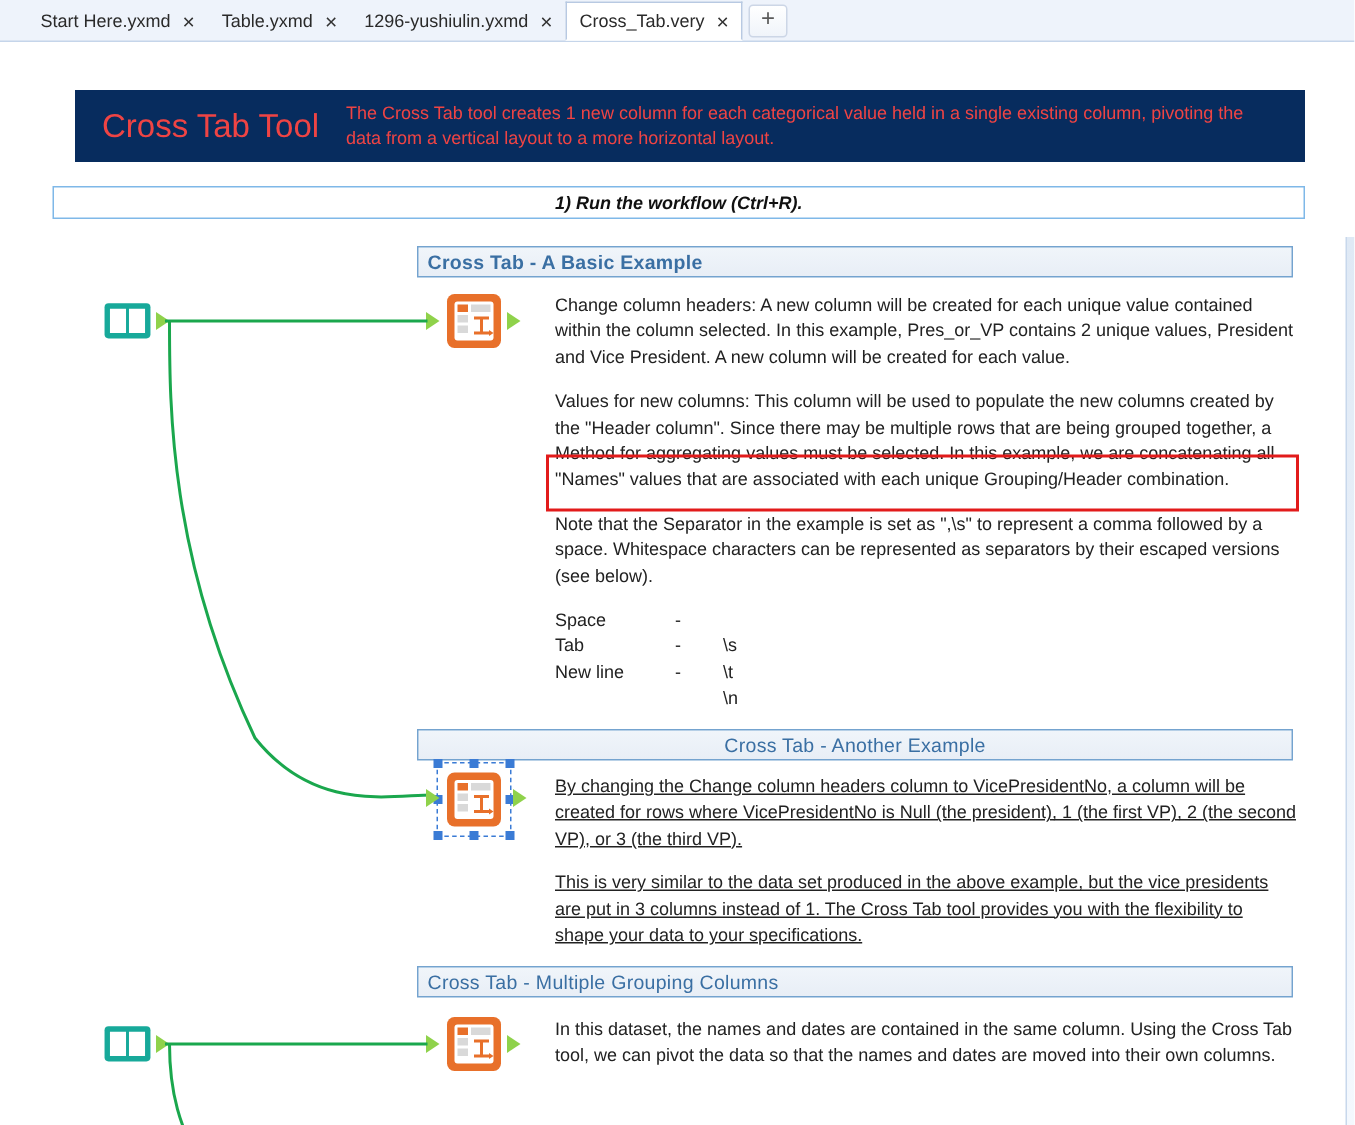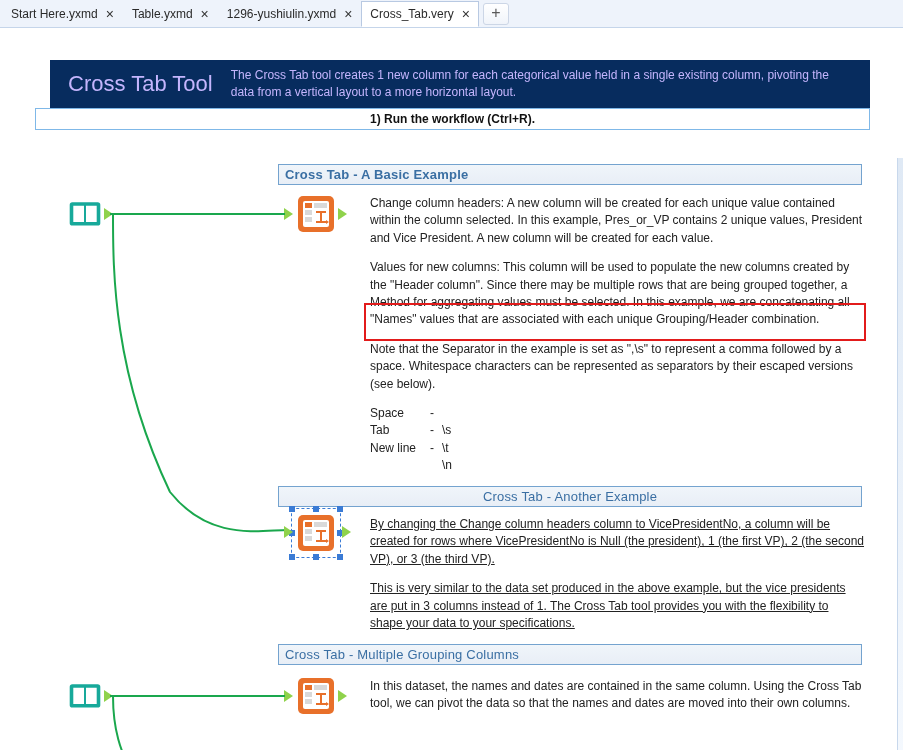--- a/index.html
+++ b/index.html
@@ -11,21 +11,21 @@
     height: 750px;
     overflow: hidden;
     position: relative;
   }
   .tab-bar {
     display: flex;
     align-items: center;
     background: #eef3fb;
     border-bottom: 1px solid #c5d5ea;
     height: 28px;
-    padding-left: 2px;
+    padding-left: 18px;
   }
   .tab {
     display: flex;
     align-items: center;
     padding: 0 8px;
     height: 26px;
     border: 1px solid transparent;
     border-bottom: none;
     color: #2a2a2a;
     cursor: pointer;
@@ -59,40 +59,41 @@
     position: relative;
     width: 903px;
     height: 722px;
     background: #fff;
   }
   .header-banner {
     position: absolute;
     left: 50px; top: 32px;
     width: 820px; height: 48px;
     background: #072c5e;
-    color: #c4b5fd;
+    color: #ef4444;
     display: flex;
     align-items: center;
   }
   .header-title {
     font-size: 22px;
     font-weight: 400;
     padding: 0 18px;
     white-space: nowrap;
   }
   .header-desc {
     font-size: 12px;
     line-height: 1.4;
     padding-right: 20px;
   }
   .instruction-row {
     position: absolute;
-    left: 35px; top: 80px;
+    left: 35px; top: 96px;
     width: 835px; height: 22px;
     display: flex;
+    font-style: italic;
   }
   .instruction-cell {
     flex: 1;
     border: 1px solid #7fb8e8;
     background: #fff;
     text-align: center;
     font-size: 12px;
     font-weight: 600;
     line-height: 20px;
     color: #111;
@@ -114,21 +115,21 @@
     position: absolute;
     font-size: 12px;
     color: #222;
     line-height: 1.45;
   }
   .bt1 { left: 370px; top: 167px; width: 494px; }
   .bt2 { left: 370px; top: 488px; width: 494px; text-decoration: underline; }
   .bt3 { left: 370px; top: 650px; width: 494px; }
   .para { margin-bottom: 12px; }
   .sep-table { font-size: 12px; }
-  .sep-row { display: flex; }
+  .sep-row { display: flex; gap: 20px; }
   .sep-k { width: 60px; }
   .sep-d { width: 12px; }
   .sep-v { }
   .highlight-box {
     position: absolute;
     border: 2px solid #e21b1b;
     background: transparent;
     pointer-events: none;
   }
   .hl1 { left: 364px; top: 275px; width: 502px; height: 38px; }

